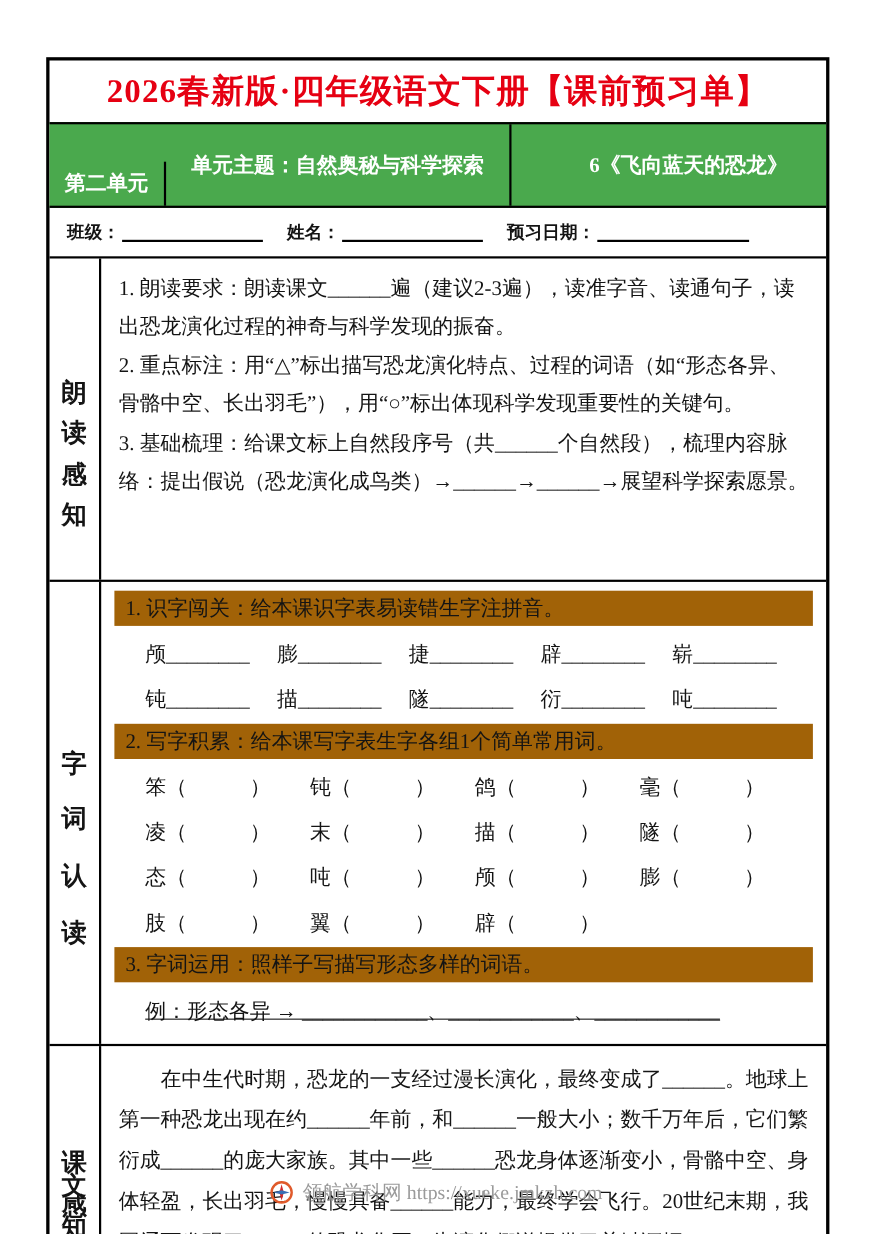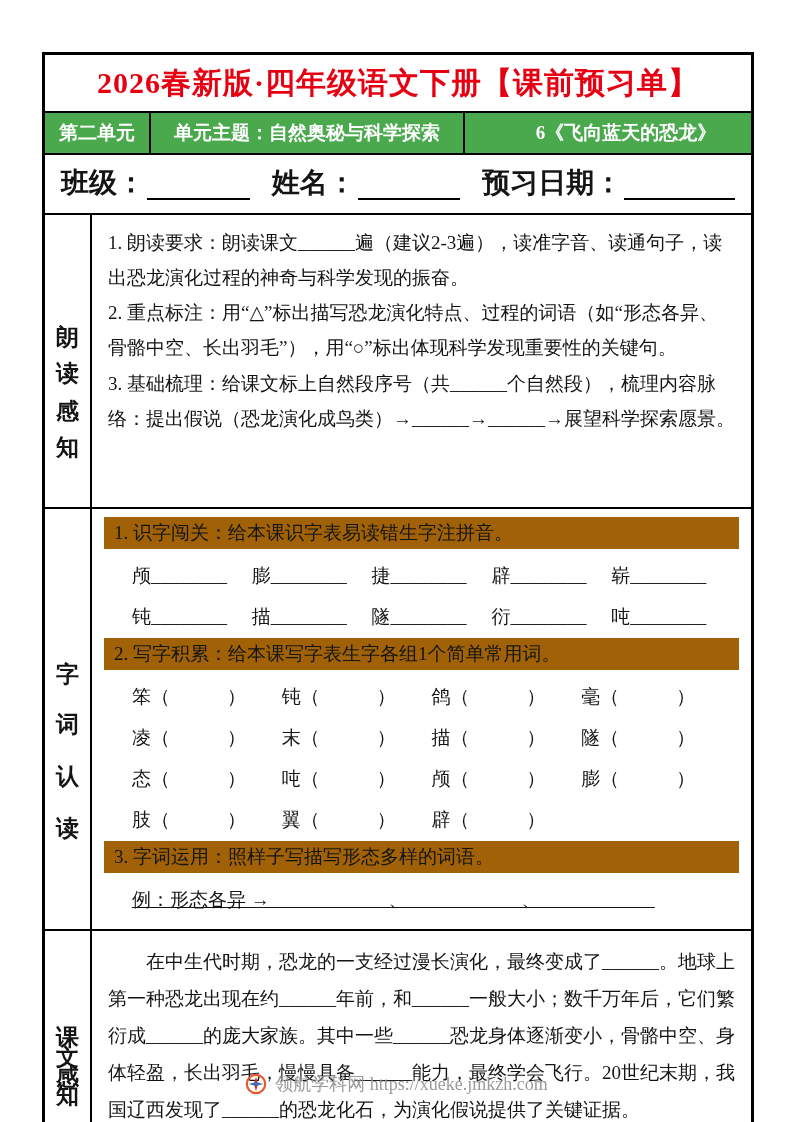--- a/index.html
+++ b/index.html
@@ -35,30 +35,30 @@
     border-bottom:2px solid #000;
     color:#fff;
     font-weight:bold;
     font-size:19px;
   }
   .green-bar .cell {
     display:flex; align-items:center; justify-content:center;
     padding:7px 4px;
     white-space:nowrap;
   }
-  .green-bar .c1 { width:15%; border-right:2px solid #000; }
+  .green-bar .c1 { width:15%; border-right:2px solid #000;margin-top:34px; }
   .green-bar .c2 { width:44.5%; border-right:2px solid #000; }
   .green-bar .c3 { width:40.5%;padding-left:40px; }
   
   .info-row {
     display:flex;
     align-items:flex-end;
     padding:9px 16px 11px;
     border-bottom:2px solid #000;
-    font-size:28px;
+    font-size:16px;
     font-weight:bold;
   }
   .info-row .lbl { white-space:nowrap; }
   .uline {
     display:inline-block;
     border-bottom:2px solid #000;
     height:22px;
     margin:0 22px 2px 2px;
   }
   .uline.w1 { width:128px; }

